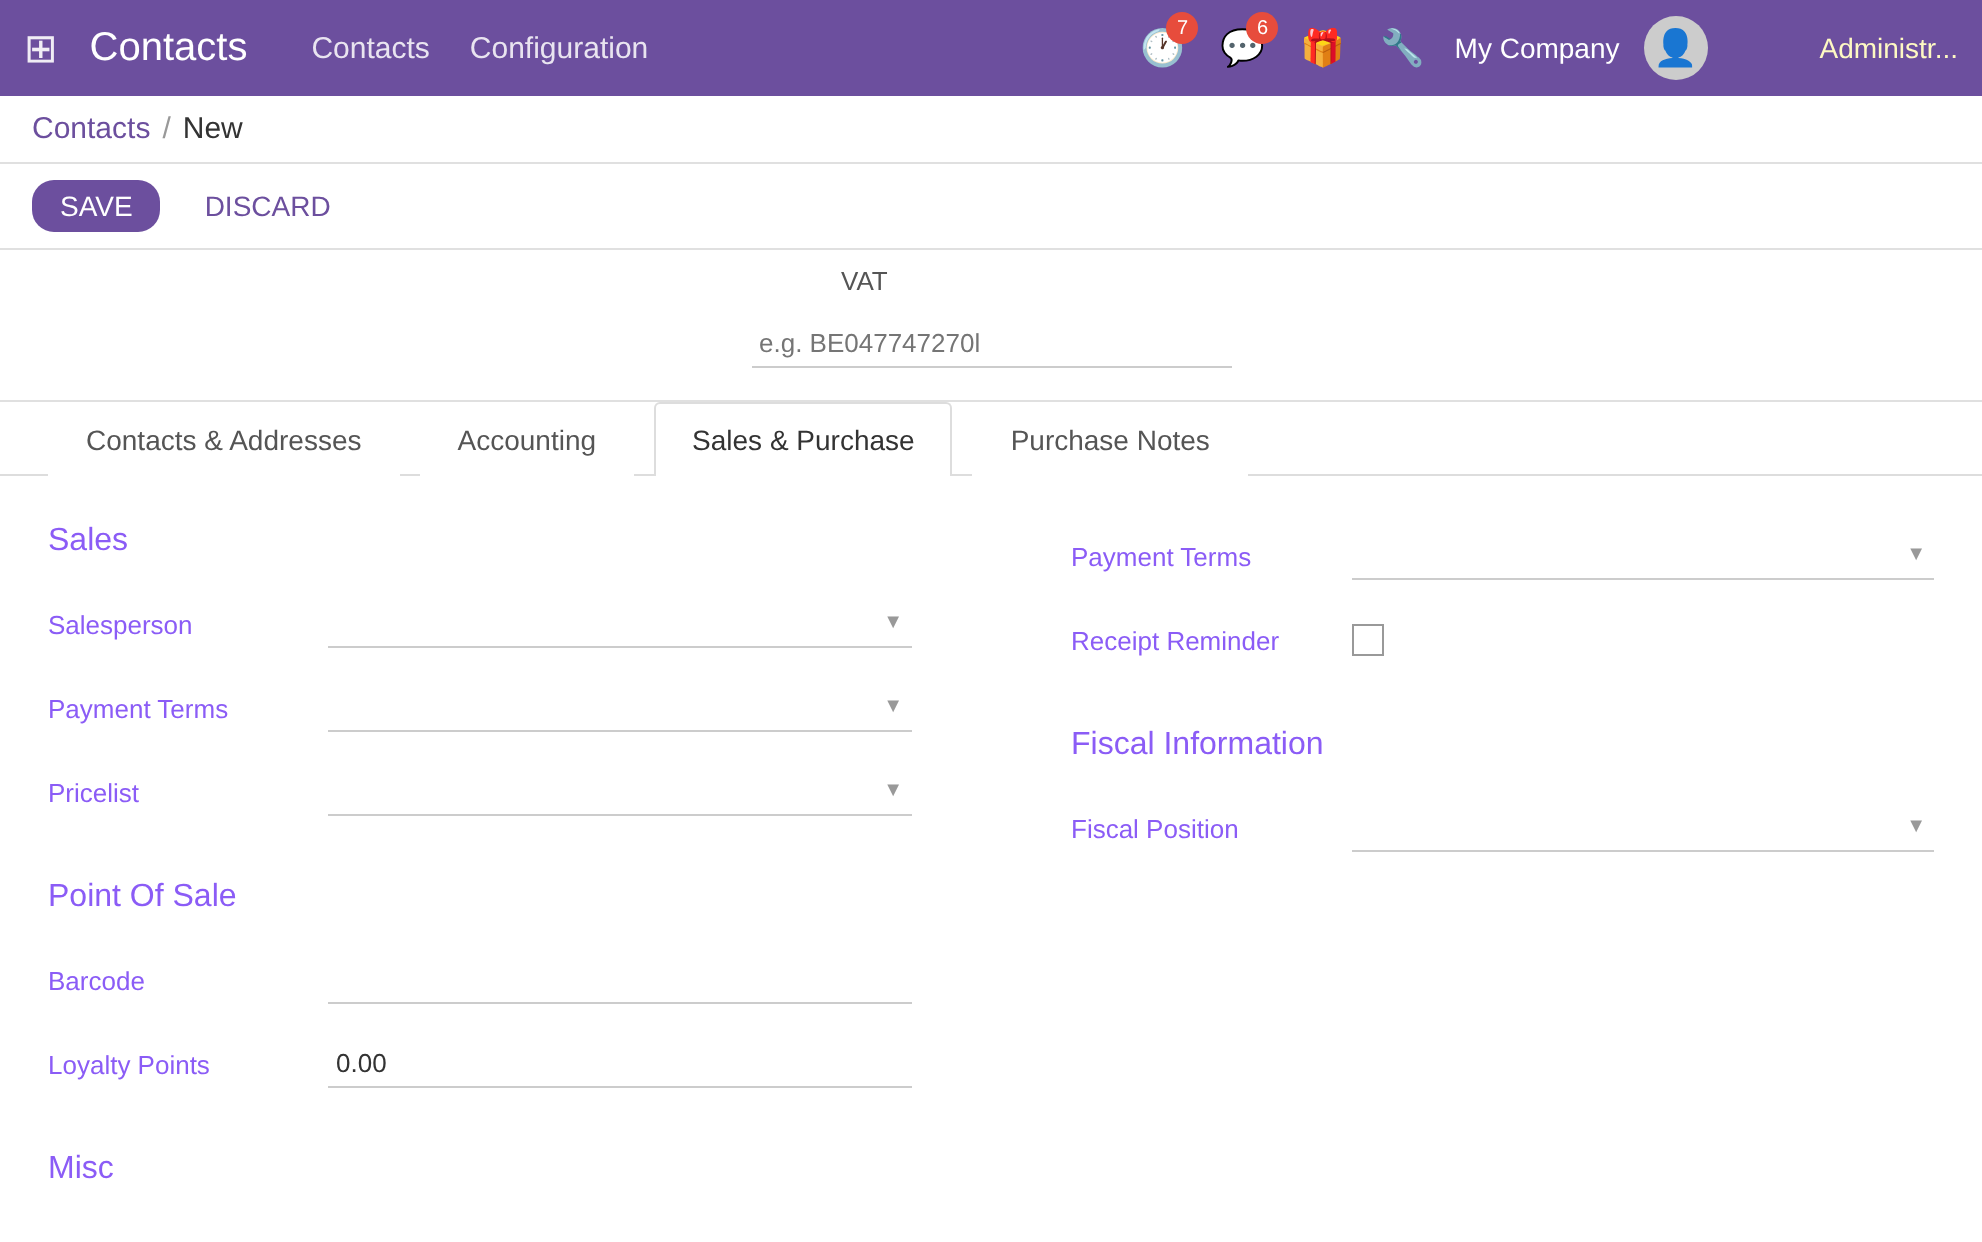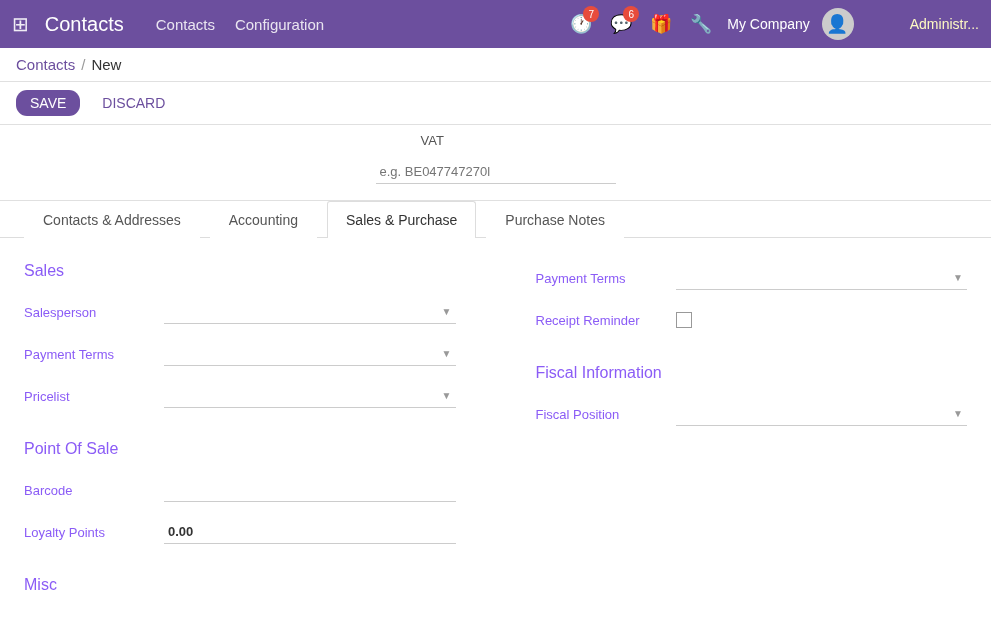--- a/index.html
+++ b/index.html
@@ -200,21 +200,20 @@
     }
     .field-input {
       width: 100%;
       border: none;
       border-bottom: 1px solid #ccc;
       padding: 4px 4px;
       font-size: 13px;
       outline: none;
       background: transparent;
       color: #333;
-      font-weight: bold;
     }
     .field-select-wrapper {
       width: 100%;
       position: relative;
       display: flex;
       align-items: center;
       border-bottom: 1px solid #ccc;
     }
     .field-select {
       width: 100%;

